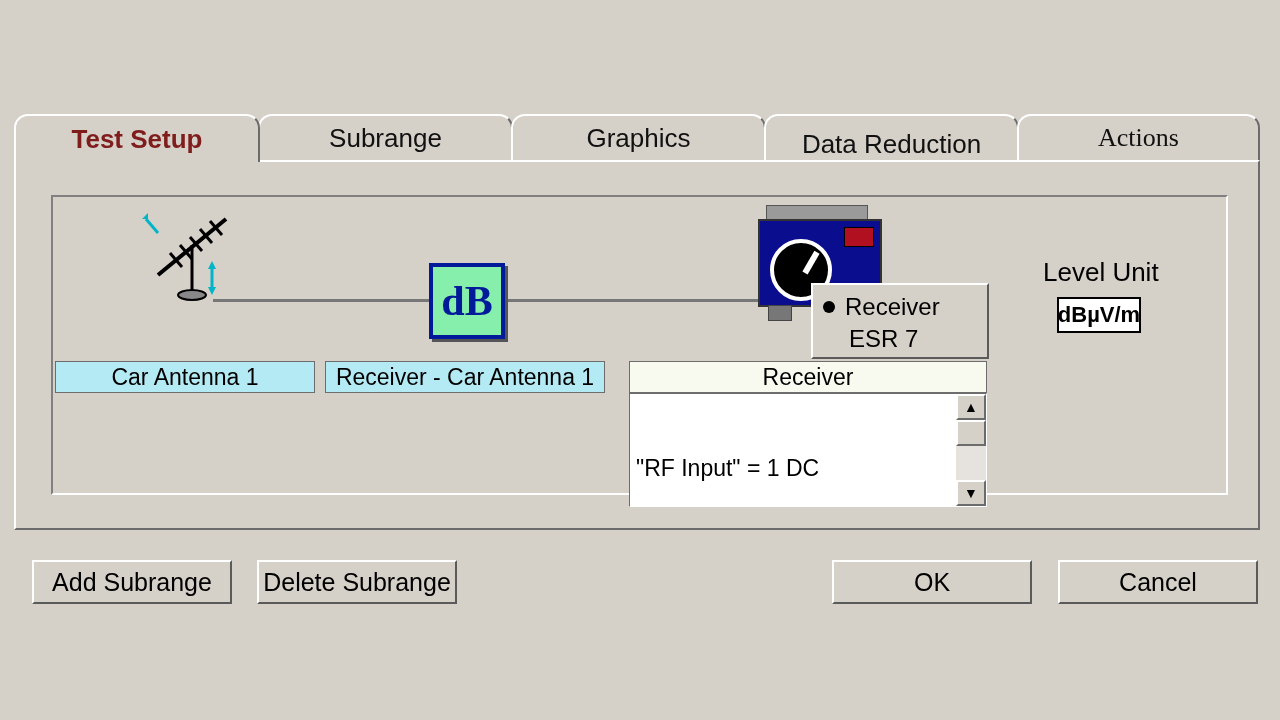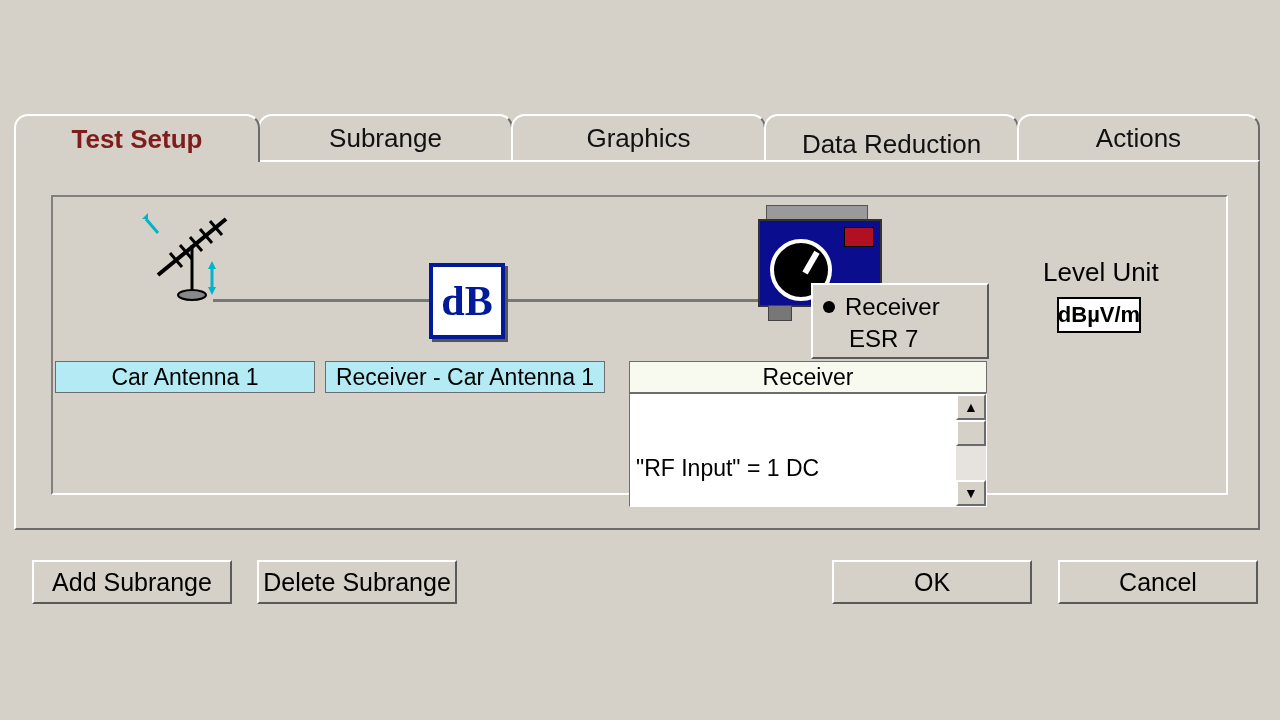--- a/index.html
+++ b/index.html
@@ -19,21 +19,21 @@
     font-size:26px;color:#7f1d1d;
     cursor:pointer;
   }
   .tab.active{font-weight:bold;border-bottom:none;z-index:5;}
   .tab.inactive{border-bottom:2px solid #fff;color:#111;}
   
   #tab0{left:0;width:246px;}
   #tab1{left:244px;width:255px;}
   #tab2{left:497px;width:255px;}
   #tab3{left:750px;width:255px;align-items:flex-end;}
-  #tab4{left:1003px;width:243px;}
+  #tab4{left:1003px;width:243px;font-family:Liberation Serif, serif;}
 
   
   .panel{
     position:absolute;left:14px;top:160px;width:1246px;height:370px;
     border-top:2px solid #fff;border-left:2px solid #fff;
     border-right:2px solid #6b6b6b;border-bottom:2px solid #6b6b6b;
     background:#d5d0c8;
   }
   
   .notch{position:absolute;left:16px;top:160px;width:240px;height:4px;background:#d5d0c8;z-index:6;}
@@ -47,21 +47,21 @@
 
   
   .sig-line{position:absolute;left:160px;top:102px;width:640px;height:3px;background:#777;}
 
   
   .antenna-svg{position:absolute;left:86px;top:8px;width:102px;height:100px;}
 
   
   .db-box{
     position:absolute;left:376px;top:66px;width:76px;height:76px;
-    background:#ffffff;border:4px solid #001a9a;
+    background:#86efac;border:4px solid #001a9a;
     box-shadow:3px 3px 0 #555;
     display:flex;align-items:center;justify-content:center;
     font-family:'Times New Roman',serif;font-size:42px;font-weight:bold;color:#001a9a;
   }
 
   
   .instr{position:absolute;left:705px;top:8px;width:124px;height:118px;}
   .instr-top{position:absolute;left:8px;top:0;width:102px;height:16px;background:#9a9a9a;border:1px solid #555;}
   .instr-body{
     position:absolute;left:0;top:14px;width:124px;height:88px;

